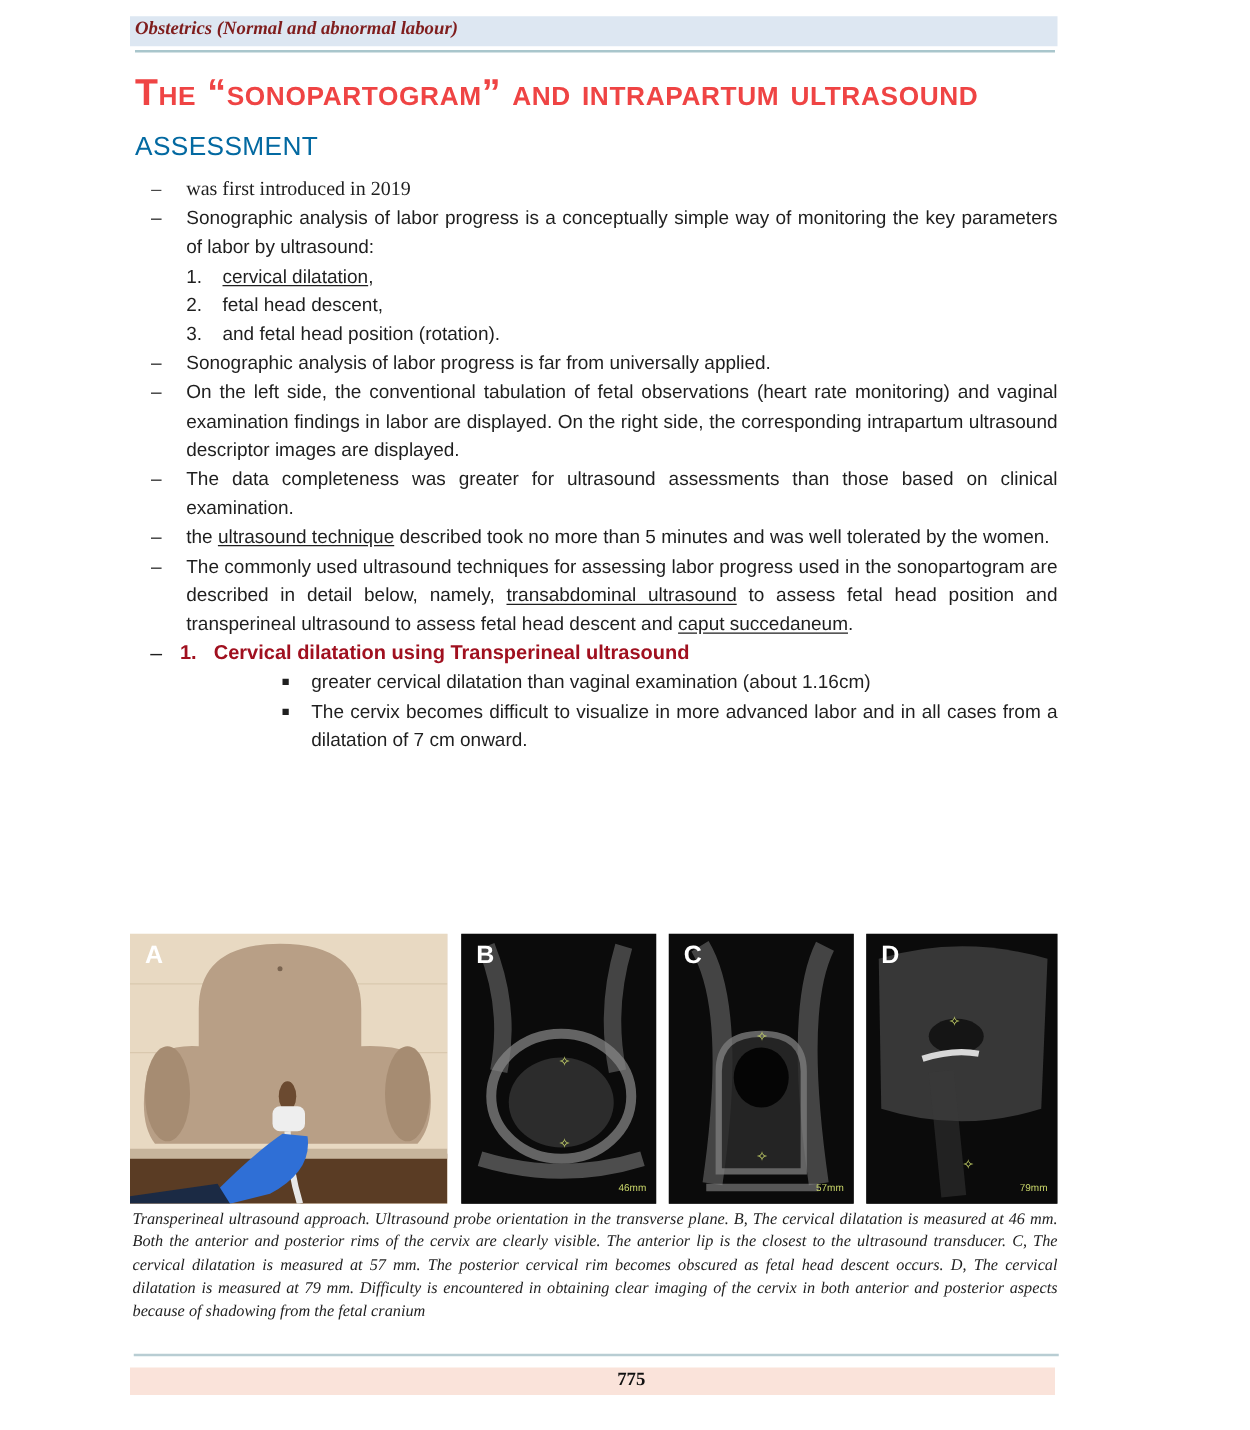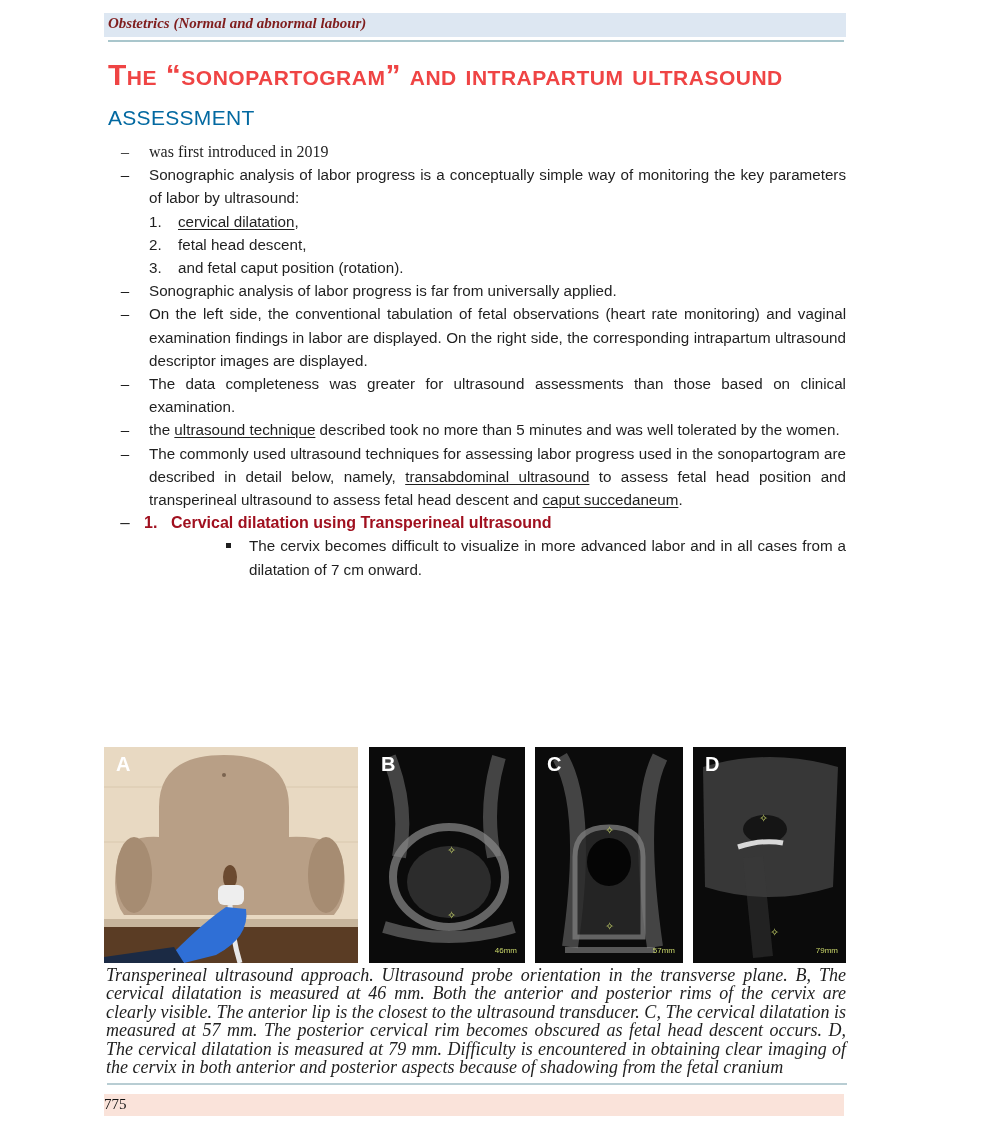--- a/index.html
+++ b/index.html
@@ -64,33 +64,33 @@
   .measure {
     position: absolute; right: 8px; bottom: 8px; color: #c9d66a; font-size: 8px;
     font-family: "Liberation Sans", sans-serif;
   }
   .caliper {
     position: absolute; color: #c9d66a; font-size: 11px; line-height: 11px;
   }
 
   .caption {
     position: absolute; left: 106px; top: 966px; width: 740px;
-    font-family: "Liberation Serif", serif; font-style: italic; font-size: 18px;
+    font-family: "Liberation Serif", serif; font-style: italic; font-size: 13px;
     line-height: 18.4px; color: #1f1f1f; text-align: justify;
   }
   .footer-rule {
     position: absolute; left: 107px; top: 1083px; width: 740px; height: 2px; background: #b8cdd3;
   }
   .footer-band {
     position: absolute; left: 104px; top: 1094px; width: 740px; height: 22px;
     background: #fae3da;
   }
   .page-number {
-    position: absolute; left: 104px; top: 1096px; width: 802px; 
-    font-family: "Liberation Serif", serif; font-weight: normal; font-size: 15px; color: #111;
+    position: absolute; left: 104px; top: 1096px; width: 802px; text-align: center;
+    font-family: "Liberation Serif", serif; font-weight: bold; font-size: 15px; color: #111;
   }
 </style>
 </head>
 <body>
 
 <div class="header-band"></div>
 <div class="header-text">Obstetrics (Normal and abnormal labour)</div>
 <div class="header-rule"></div>
 
 <h1 class="title-line1">The “sonopartogram” and intrapartum ultrasound</h1>
@@ -108,21 +108,21 @@
   <div class="num-item">
     <span class="num">1.</span>
     <span class="u">cervical dilatation</span><span>,</span>
   </div>
   <div class="num-item">
     <span class="num">2.</span>
     <span>fetal head descent,</span>
   </div>
   <div class="num-item">
     <span class="num">3.</span>
-    <span>and fetal caput position (rotation).</span>
+    <span>and fetal head position (rotation).</span>
   </div>
   <div class="dash-item">
     <span class="dash">–</span>
     <span>Sonographic analysis of labor progress is far from universally applied.</span>
   </div>
   <div class="dash-item">
     <span class="dash">–</span>
     <span>On the left side, the conventional tabulation of fetal observations (heart rate monitoring) and vaginal examination findings in labor are displayed. On the right side, the corresponding intrapartum ultrasound descriptor images are displayed.</span>
   </div>
   <div class="dash-item">
@@ -139,20 +139,21 @@
   </div>
   <div class="dash-item methods">
     <span class="dash" style="color:#1f1f1f;font-weight:normal;">–</span>
   </div>
   <div class="sub-head">
     <span class="num">1.</span>
     <span>Cervical dilatation using Transperineal ultrasound</span>
   </div>
   <div class="square-item">
     <span class="sq"></span>
+    <span>greater cervical dilatation than vaginal examination (about 1.16cm)</span>
   </div>
   <div class="square-item">
     <span class="sq"></span>
     <span>The cervix becomes difficult to visualize in more advanced labor and in all cases from a dilatation of 7 cm onward.</span>
   </div>
 </div>
 
 <div class="figure-row">
 
   <div class="panel panel-a">

